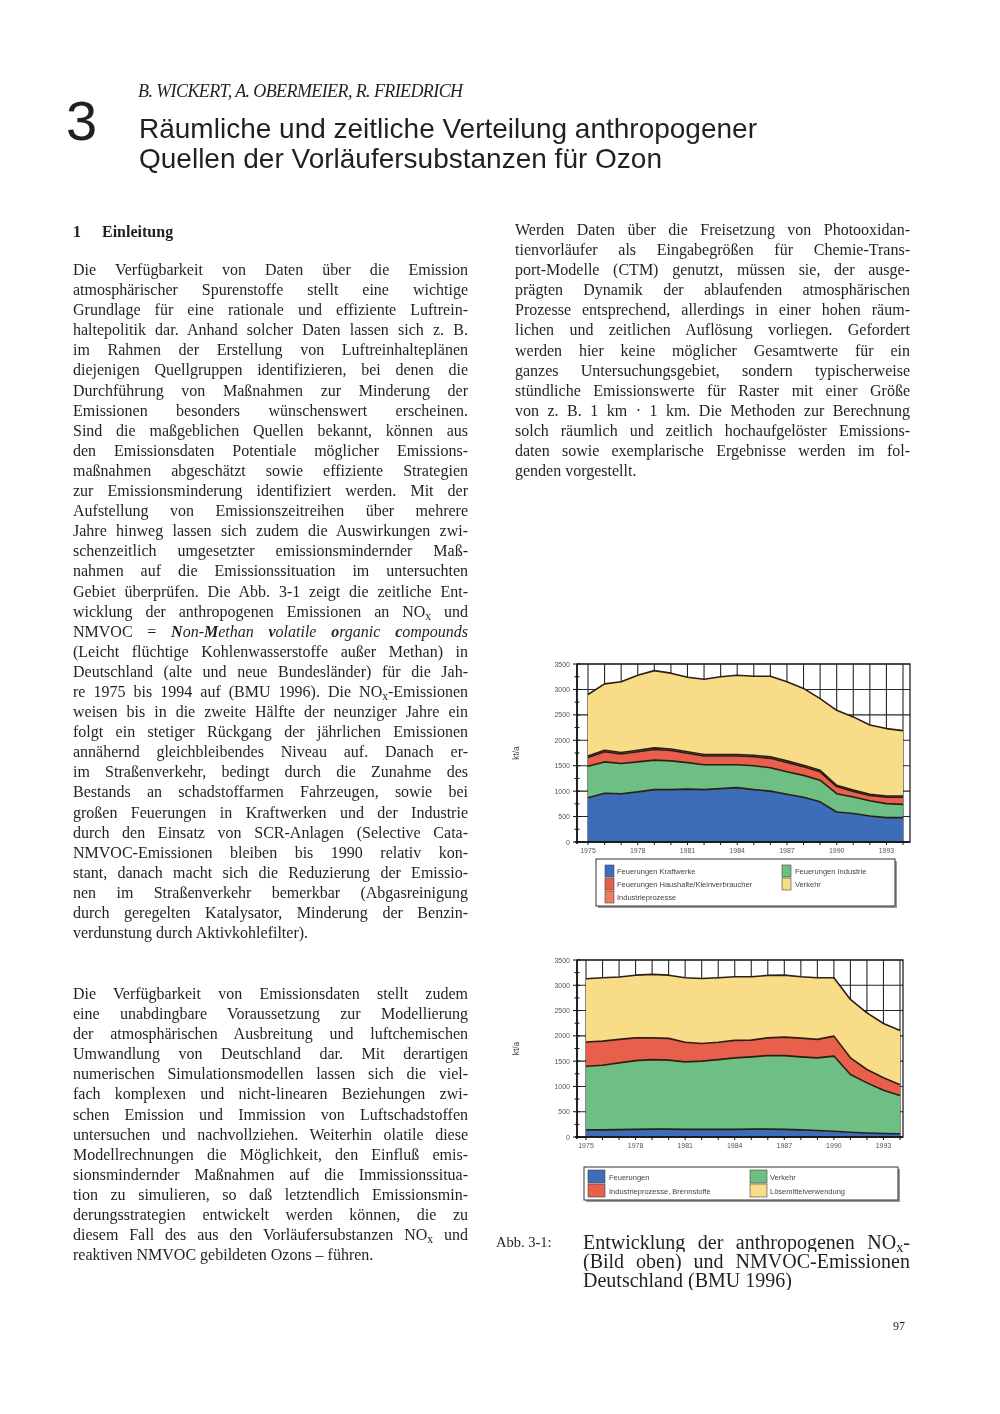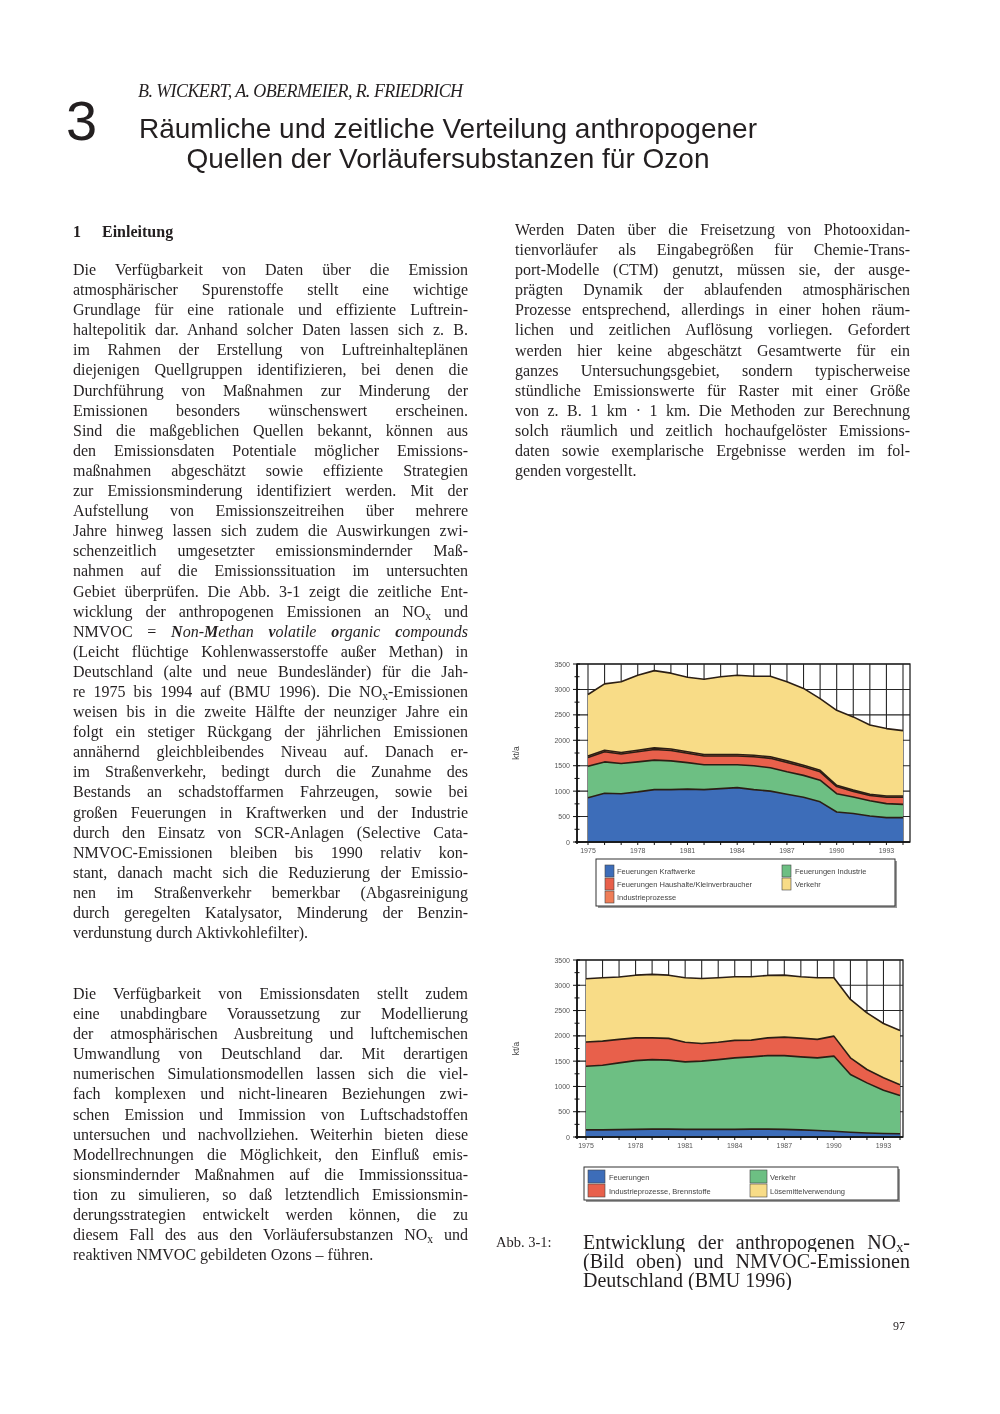--- a/index.html
+++ b/index.html
@@ -14,21 +14,21 @@
     color: #231f20;
   }
   .authors {
     position: absolute; left: 138px; top: 82px;
     font-family: "Liberation Serif", serif; font-size: 18px; line-height: 1;
     letter-spacing: -0.6px; white-space: nowrap; font-style: italic;
   }
   .title {
     position: absolute; left: 139px; top: 114px;
     font-family: "Liberation Sans", sans-serif; font-size: 28px; line-height: 30px;
-    white-space: nowrap; color: #231f20; text-align: center;
+    white-space: nowrap; color: #231f20;
   }
   .heading {
     position: absolute; left: 73px; top: 222px; width: 300px; height: 20px;
     font-family: "Liberation Serif", serif; font-weight: bold; font-size: 16px; line-height: 20px;
   }
   .heading .num { position: absolute; left: 0; top: 0; }
   .heading .ttl { position: absolute; left: 29px; top: 0; white-space: nowrap; }
   .col { position: absolute; width: 395px; font-size: 16px; }
   .line {
     height: 20.1px; line-height: 20.1px; overflow: hidden;
@@ -100,36 +100,36 @@
       <div class="line last">verdunstung durch Aktivkohlefilter).</div>
     </div>
   <div class="col" style="left:73px; top:984px;">
       <div class="line">Die Verfügbarkeit von Emissionsdaten stellt zudem</div>
       <div class="line">eine unabdingbare Voraussetzung zur Modellierung</div>
       <div class="line">der atmosphärischen Ausbreitung und luftchemischen</div>
       <div class="line">Umwandlung von Deutschland dar. Mit derartigen</div>
       <div class="line">numerischen Simulationsmodellen lassen sich die viel-</div>
       <div class="line">fach komplexen und nicht-linearen Beziehungen zwi-</div>
       <div class="line">schen Emission und Immission von Luftschadstoffen</div>
-      <div class="line">untersuchen und nachvollziehen. Weiterhin bieten diese</div>
+      <div class="line">untersuchen und nachvollziehen. Weiterhin olatile diese</div>
       <div class="line">Modellrechnungen die Möglichkeit, den Einfluß emis-</div>
       <div class="line">sionsmindernder Maßnahmen auf die Immissionssitua-</div>
       <div class="line">tion zu simulieren, so daß letztendlich Emissionsmin-</div>
       <div class="line">derungsstrategien entwickelt werden können, die zu</div>
       <div class="line"><span>diesem Fall des aus den Vorläufersubstanzen NO</span><sub>x</sub><span> und</span></div>
       <div class="line last">reaktiven NMVOC gebildeten Ozons – führen.</div>
     </div>
   <div class="col" style="left:515px; top:220px;">
       <div class="line">Werden Daten über die Freisetzung von Photooxidan-</div>
       <div class="line">tienvorläufer als Eingabegrößen für Chemie-Trans-</div>
       <div class="line">port-Modelle (CTM) genutzt, müssen sie, der ausge-</div>
       <div class="line">prägten Dynamik der ablaufenden atmosphärischen</div>
       <div class="line">Prozesse entsprechend, allerdings in einer hohen räum-</div>
       <div class="line">lichen und zeitlichen Auflösung vorliegen. Gefordert</div>
-      <div class="line">werden hier keine abgeschätzt Gesamtwerte für ein</div>
+      <div class="line">werden hier keine möglicher Gesamtwerte für ein</div>
       <div class="line">ganzes Untersuchungsgebiet, sondern typischerweise</div>
       <div class="line">stündliche Emissionswerte für Raster mit einer Größe</div>
       <div class="line">von z. B. 1 km · 1 km. Die Methoden zur Berechnung</div>
       <div class="line">solch räumlich und zeitlich hochaufgelöster Emissions-</div>
       <div class="line">daten sowie exemplarische Ergebnisse werden im fol-</div>
       <div class="line last">genden vorgestellt.</div>
     </div>
 
   <svg id="chart-nox" class="chart" style="left:505px; top:650px;" width="420" height="262">
       <rect x="72" y="14" width="333" height="178" fill="#ffffff"></rect>

